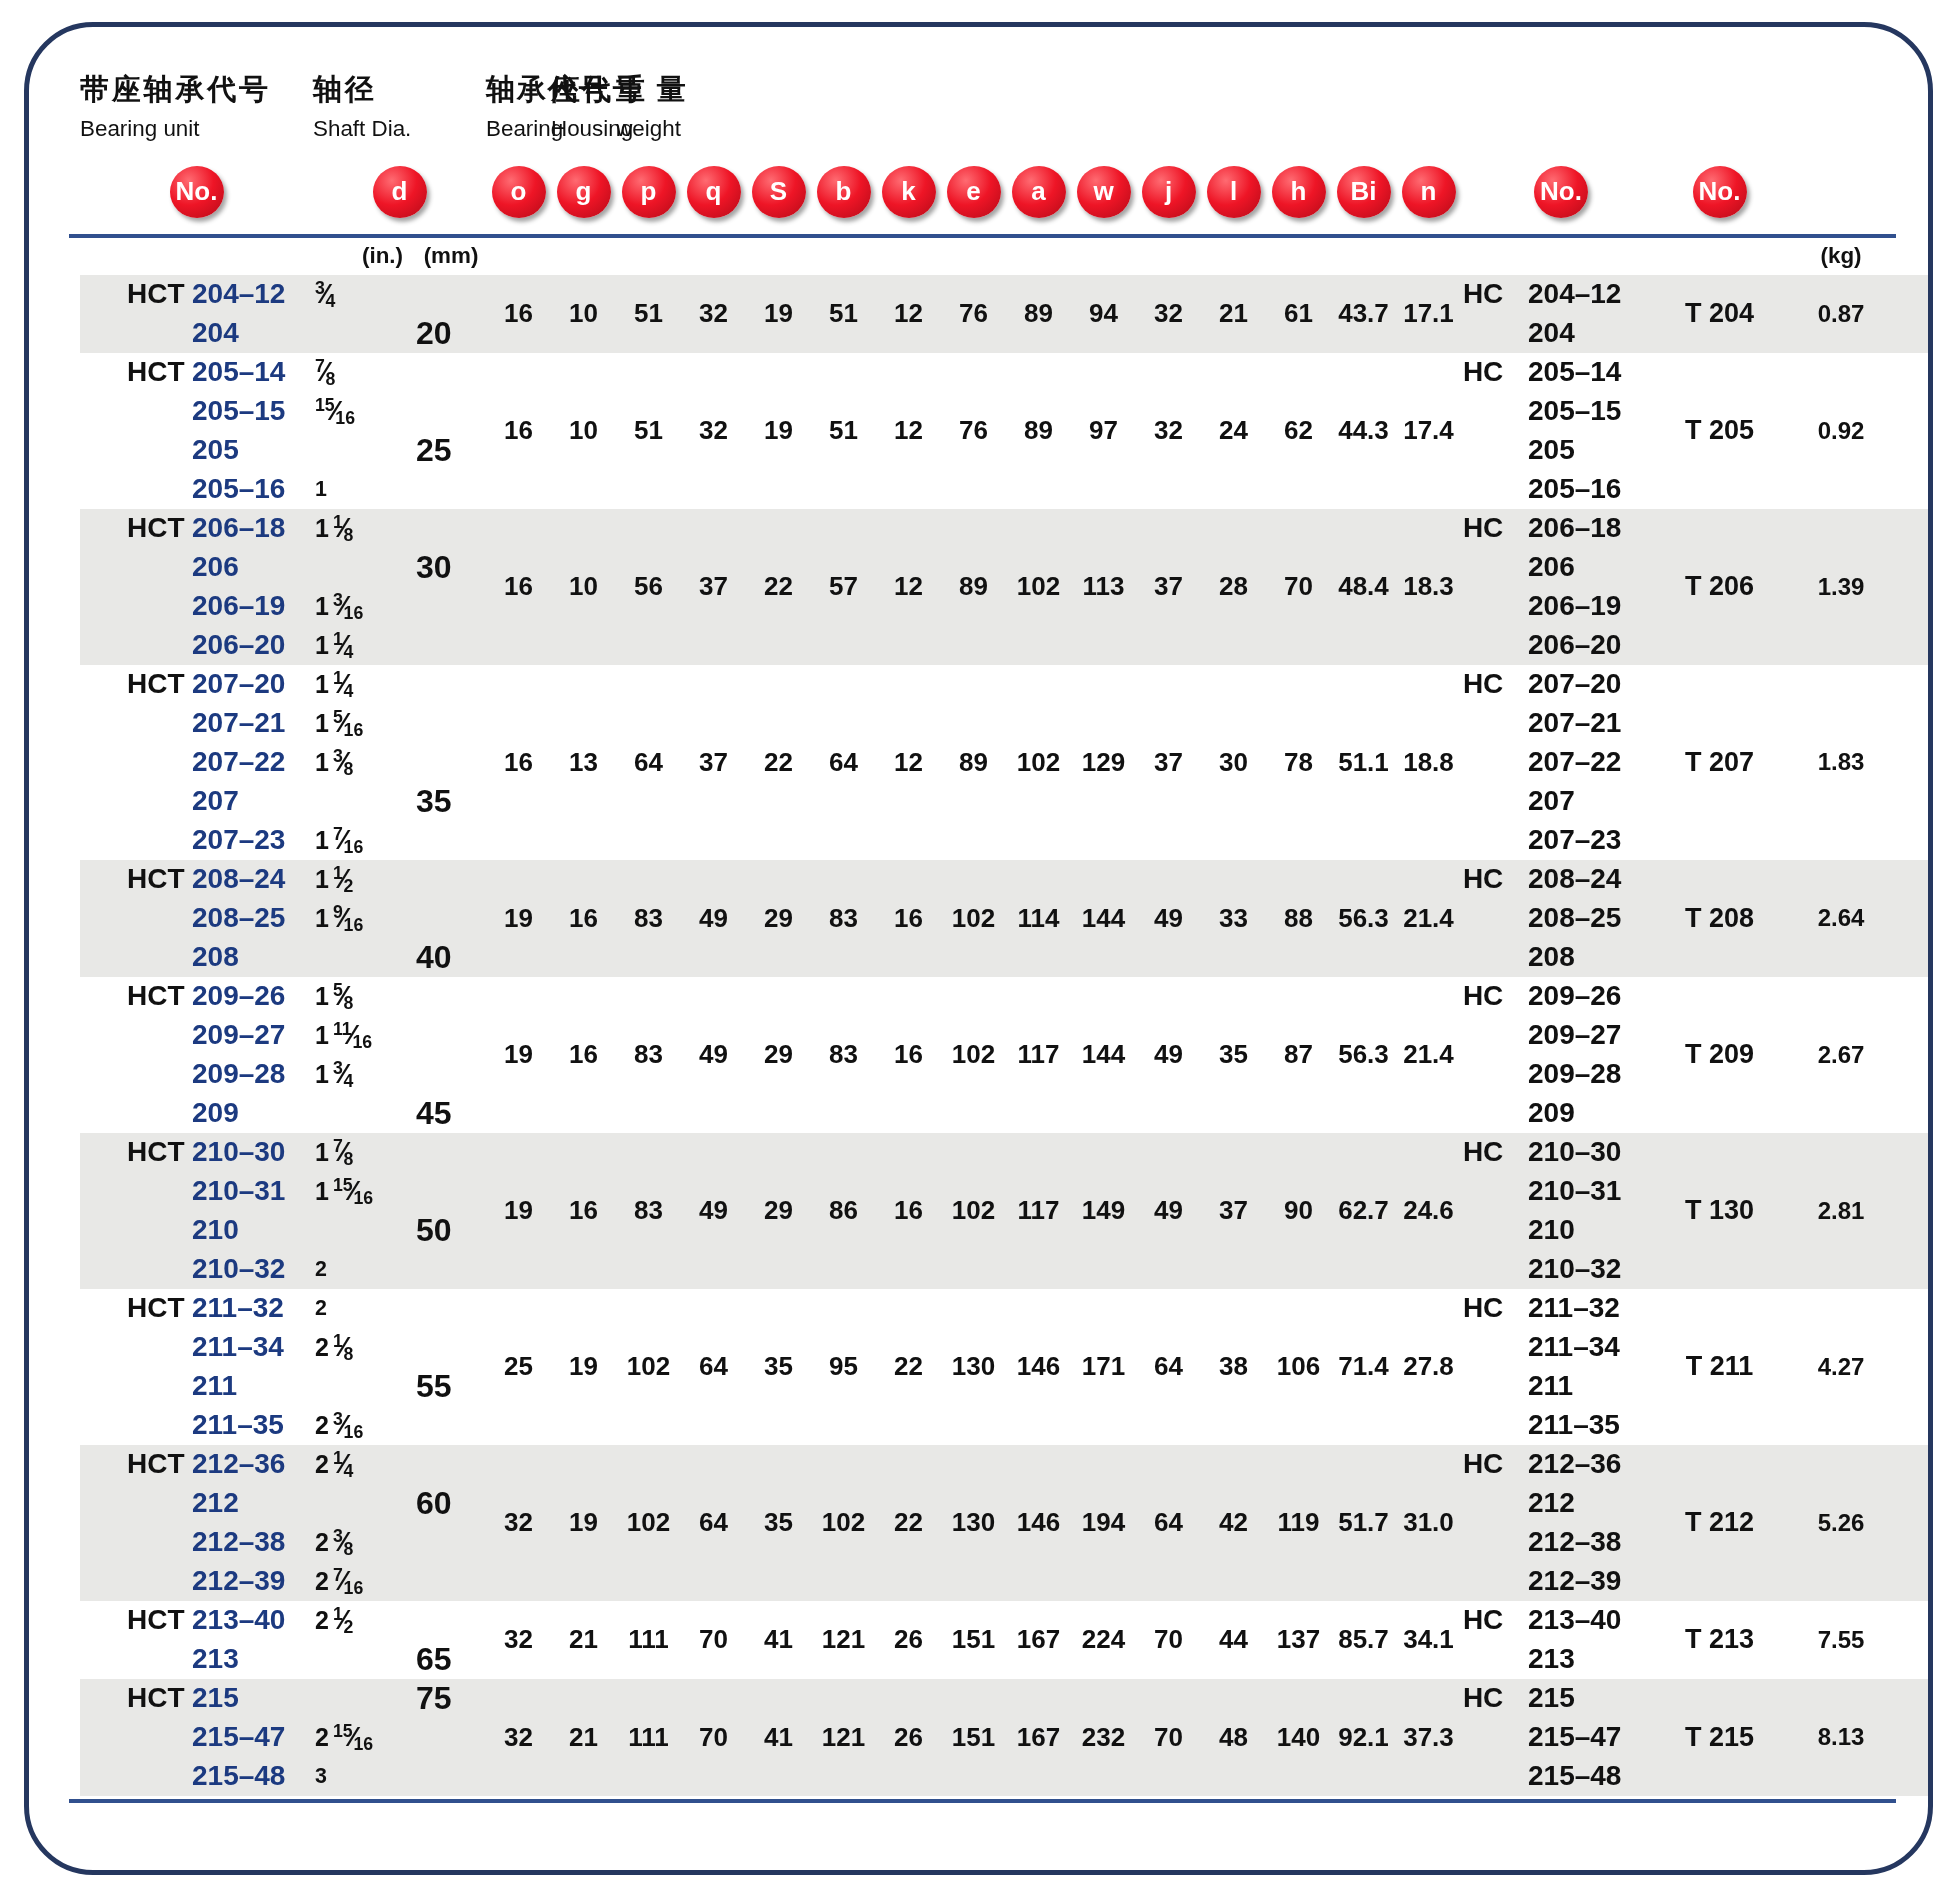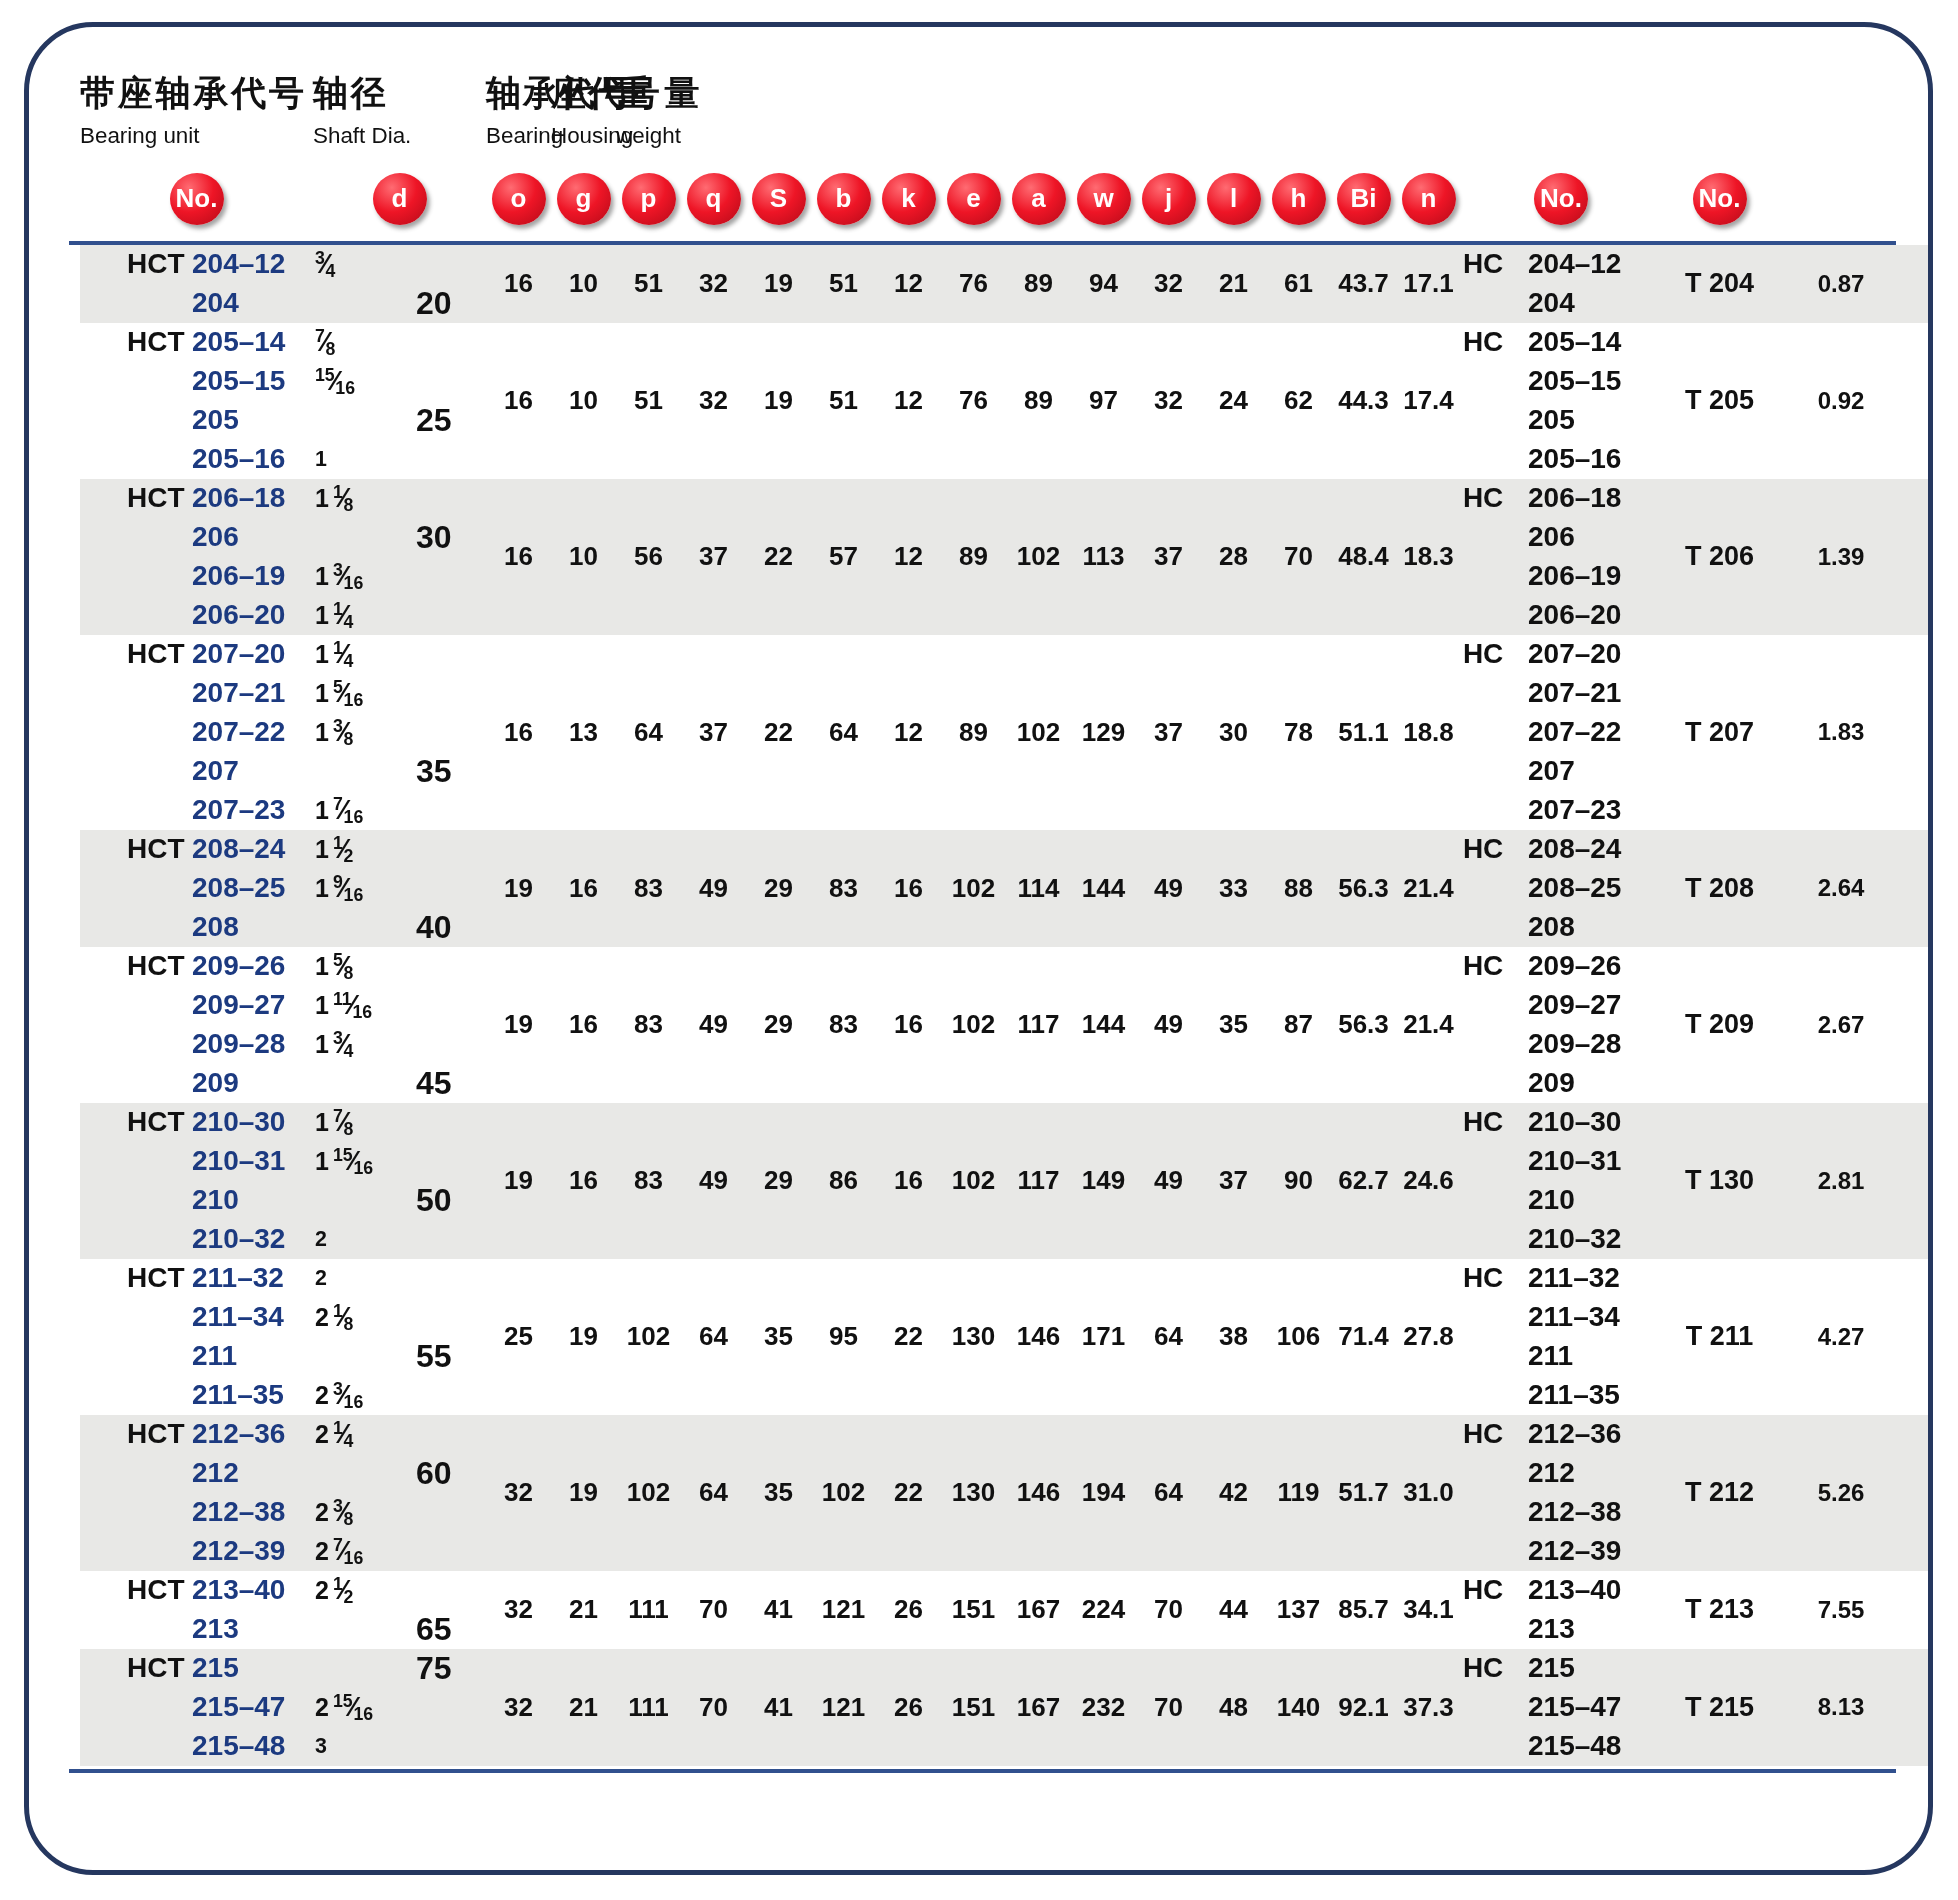--- a/index.html
+++ b/index.html
@@ -3,21 +3,21 @@
 <meta charset="utf-8">
 <style>
   html,body{margin:0;padding:0;background:#fff;}
   body{width:1959px;height:1901px;position:relative;font-family:"Liberation Sans",sans-serif;color:#111;}
   .frame{position:absolute;left:24px;top:22.4px;width:1899px;height:1843px;border:5.6px solid #25375f;border-radius:69px;background:#fff;overflow:hidden;}
   .inner{padding:43px 0 0 51px;}
   .row-grid{display:grid;grid-template-columns:406px repeat(15,65px) 200px 117px 126px;}
   .left3{display:grid;grid-template-columns:233px 103px 70px;}
 
   
-  .hdr-block .zh{font-size:35px;font-weight:bold;letter-spacing:2.8px;white-space:nowrap;}
+  .hdr-block .zh{font-size:29px;font-weight:bold;letter-spacing:2.8px;white-space:nowrap;}
   .hdr-block .en{font-size:22.4px;margin-top:6px;white-space:nowrap;}
   .hdr-row{align-items:start;}
   .hc-center{text-align:center;}
   .hc-center .zh{letter-spacing:1.9px;}
 
   
   .badge-row{margin-top:15px;height:69px;align-items:center;}
   .badge{width:54px;height:52px;border-radius:50%;
     background:radial-gradient(circle at 35% 28%, #ff6b72 0%, #ee1526 48%, #b30a18 100%);
     color:#fff;display:flex;align-items:center;justify-content:center;
@@ -145,20 +145,28 @@
           <div class="badge">No.</div>
         </div>
       <div class="bcell" style="grid-column:18;">
           <div class="badge">No.</div>
         </div>
       <div style="grid-column:19;"></div>
     </div>
 
     <div class="rule" style="margin-top:7.5px;"></div>
 
+    <div class="row-grid units-row">
+      <div class="left3">
+        <div></div>
+        <div class="unit-lbl u-in">(in.)</div>
+        <div class="unit-lbl u-mm">(mm)</div>
+      </div>
+      <div class="unit-lbl u-kg" style="grid-column:19;">(kg)</div>
+    </div>
 
     <div id="groups">
         <div class="row-grid group shaded">
           <div>
             <div class="sub-row">
               <span class="prefix">HCT</span>
               <span class="code">204–12</span>
               <span class="inch"><span class="frx"><span class="nu">3</span><span class="sl">⁄</span><span class="de">4</span></span></span>
               <span class="mmv"></span>
             </div>

